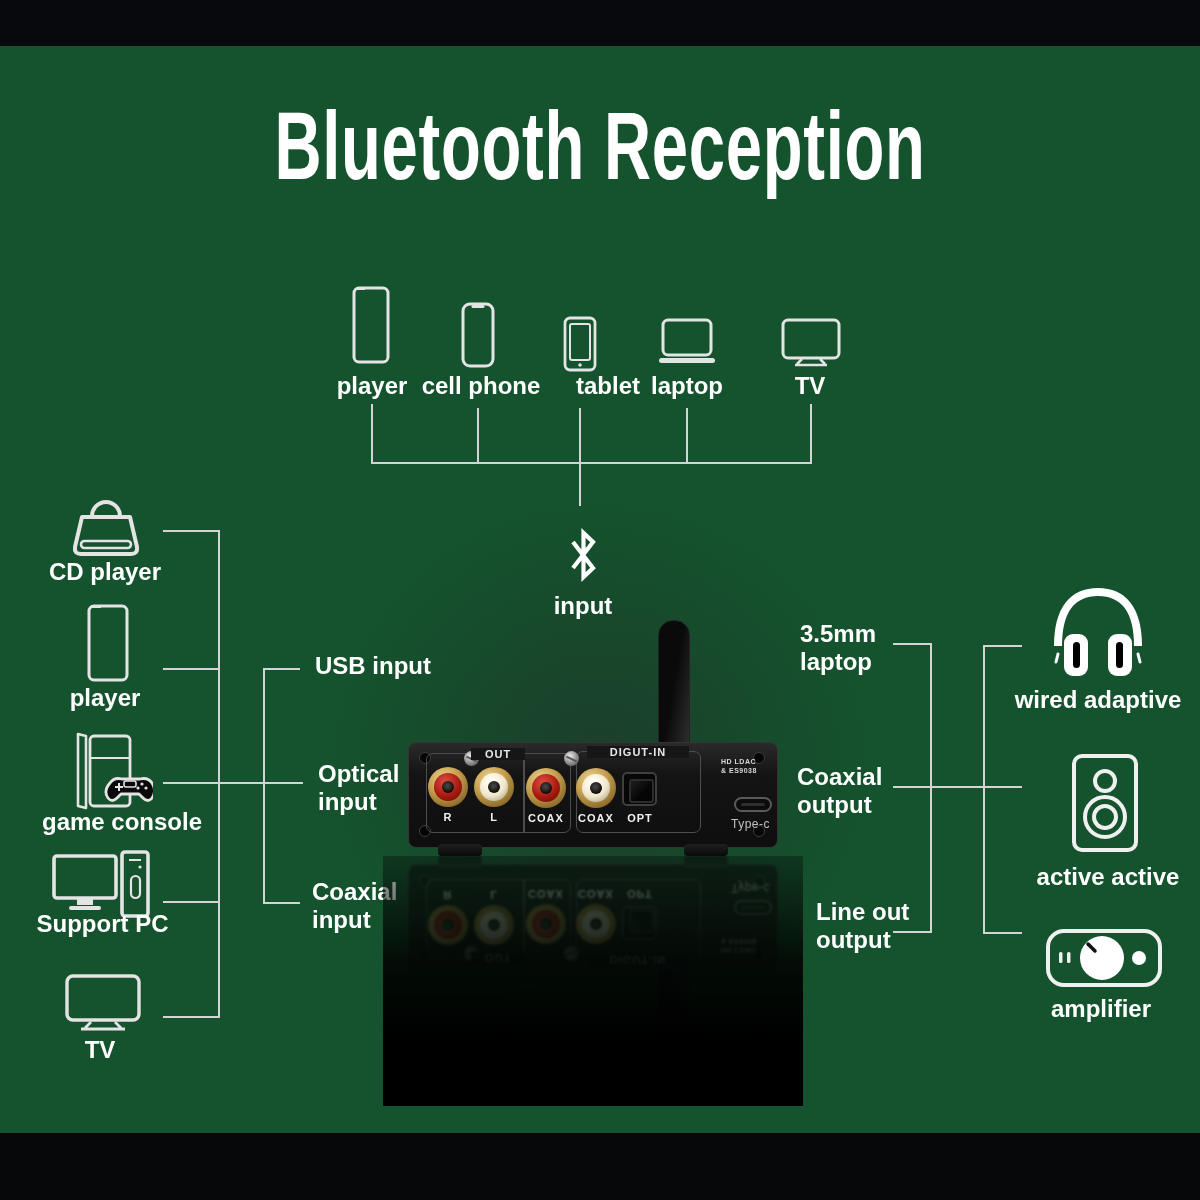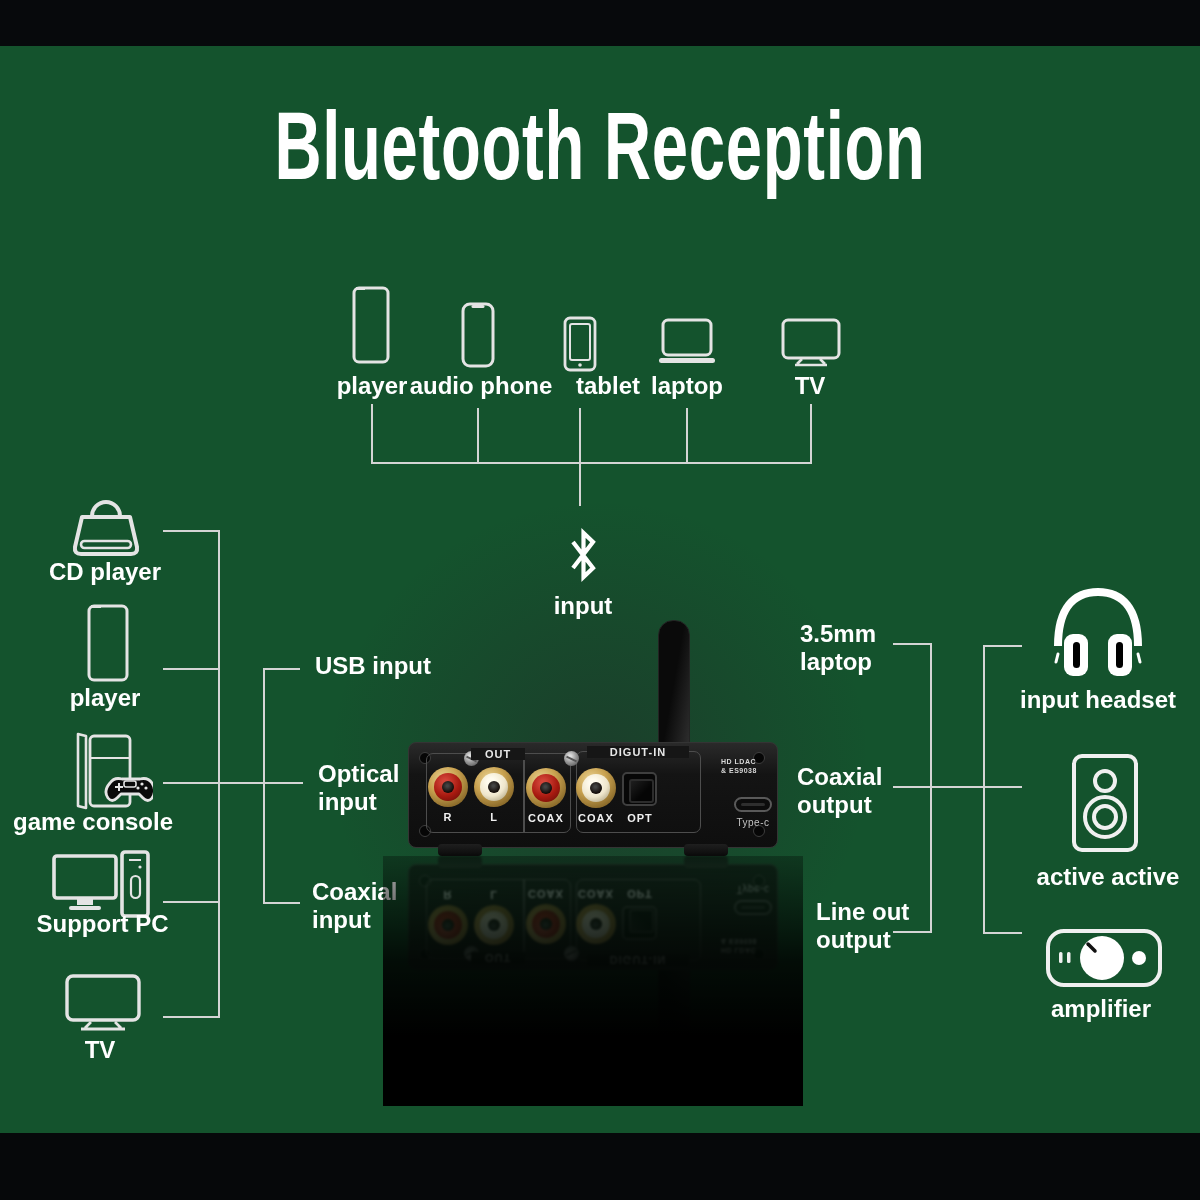--- a/index.html
+++ b/index.html
@@ -56,21 +56,21 @@
        border:2px solid #3f3f3f;box-sizing:border-box;}
   .opt:after{content:"";position:absolute;left:5px;top:5px;width:21px;height:20px;
              border:2px solid #2c2c2c;border-radius:3px;
              background:linear-gradient(135deg,#1f1f1f,#050505 60%);}
   .badge{position:absolute;font-size:7px;line-height:9px;color:#d8d8d8;font-weight:bold;
          letter-spacing:.5px;}
   .usbc{position:absolute;width:38px;height:15px;border-radius:8px;border:2px solid #595959;
         background:#0c0c0c;box-sizing:border-box;}
   .usbc:after{content:"";position:absolute;left:5px;top:4px;width:24px;height:3px;
               border-radius:2px;background:#2e2e2e;}
-  .usbc-label{position:absolute;font-size:10px;color:#c2c2c2;text-align:center;letter-spacing:.5px;}
+  .usbc-label{position:absolute;font-size:12px;color:#c2c2c2;text-align:left;letter-spacing:.5px;}
   .foot{position:absolute;width:44px;height:12px;border-radius:4px;
         background:linear-gradient(#1f1f1f,#0a0a0a);}
   .device-reflection{position:absolute;left:0;top:236px;width:370px;height:236px;
         transform:scaleY(-1);opacity:.5;filter:blur(1px);}
   .reflection-fade{position:absolute;left:-25px;top:236px;width:420px;height:250px;
         background:linear-gradient(to bottom,rgba(0,0,0,.3) 0%,rgba(0,0,0,.85) 42%,#000 72%);}
   .footnote{position:absolute;left:0;top:1064px;width:1200px;text-align:center;
             font-size:28px;font-weight:bold;letter-spacing:.5px;color:#f2f2f2;}
 </style>
 </head>
@@ -134,21 +134,21 @@
       <rect x="2" y="40" width="56" height="5" rx="2.5" fill="#e4e4e4" stroke="none"></rect>
     </svg>
   </div>
   <div class="icon" style="left:781px;top:318px">
     <svg width="60" height="50" viewBox="0 0 60 50" fill="none" stroke="#e4e4e4">
       <rect x="2" y="2" width="56" height="38" rx="5" stroke-width="3"></rect>
       <path d="M21 41 L16 46 M39 41 L44 46 M14 47 H46" stroke-width="2.6"></path>
     </svg>
   </div>
   <div class="lbl center" style="left:312px;top:372px;width:120px">player</div>
-  <div class="lbl center" style="left:407px;top:372px;width:148px">audio phone</div>
+  <div class="lbl center" style="left:407px;top:372px;width:148px">cell phone</div>
   <div class="lbl center" style="left:548px;top:372px;width:120px">tablet</div>
   <div class="lbl center" style="left:627px;top:372px;width:120px">laptop</div>
   <div class="lbl center" style="left:750px;top:372px;width:120px">TV</div>
 
   <div class="icon" style="left:567px;top:526px">
     <svg width="32" height="58" viewBox="0 0 32 58" fill="none" stroke="#ffffff">
       <path d="M6 16 L26 42 L16.5 51 L16.5 7 L26 16 L6 42" stroke-width="4.2" stroke-linejoin="miter"></path>
     </svg>
   </div>
   <div class="lbl center" style="left:523px;top:592px;width:120px">input</div>
@@ -191,21 +191,21 @@
     </svg>
   </div>
   <div class="icon" style="left:65px;top:974px">
     <svg width="76" height="58" viewBox="0 0 76 58" fill="none" stroke="#e4e4e4">
       <rect x="2" y="2" width="72" height="44" rx="6" stroke-width="3.4"></rect>
       <path d="M26 48 L20 54 M50 48 L56 54 M16 55 H60" stroke-width="2.8"></path>
     </svg>
   </div>
   <div class="lbl center" style="left:45px;top:558px;width:120px">CD player</div>
   <div class="lbl center" style="left:45px;top:684px;width:120px">player</div>
-  <div class="lbl center" style="left:3px;top:808px;width:180px">game console</div>
+  <div class="lbl center" style="left:32px;top:808px;width:180px">game console</div>
   <div class="lbl center" style="left:30px;top:910px;width:145px">Support PC</div>
   <div class="lbl center" style="left:40px;top:1036px;width:120px">TV</div>
 
   <div class="lbl" style="left:315px;top:652px">USB input</div>
   <div class="lbl pre" style="left:318px;top:760px">Optical
 input</div>
   <div class="lbl pre" style="left:312px;top:878px">Coaxial
 input</div>
 
   <div class="lbl pre" style="left:800px;top:620px">3.5mm
@@ -236,21 +236,21 @@
   <div class="icon" style="left:1046px;top:929px">
     <svg width="116" height="58" viewBox="0 0 116 58" fill="none" stroke="#f0f0f0">
       <rect x="2" y="2" width="112" height="54" rx="16" stroke-width="4"></rect>
       <rect x="13" y="23" width="3.5" height="11" rx="1.5" fill="#f0f0f0" stroke="none"></rect>
       <rect x="21" y="23" width="3.5" height="11" rx="1.5" fill="#f0f0f0" stroke="none"></rect>
       <circle cx="56" cy="29" r="22" fill="#fff" stroke="none"></circle>
       <path d="M42 15 L49 22" stroke="#111" stroke-width="3.5" stroke-linecap="round"></path>
       <circle cx="93" cy="29" r="7" fill="#fff" stroke="none"></circle>
     </svg>
   </div>
-  <div class="lbl center" style="left:1007px;top:686px;width:182px">input headset</div>
+  <div class="lbl center" style="left:1007px;top:686px;width:182px">wired adaptive</div>
   <div class="lbl center" style="left:1017px;top:863px;width:182px">active active</div>
   <div class="lbl center" style="left:1010px;top:995px;width:182px">amplifier</div>
 
   <div class="device-wrap">
     <div class="device-core" id="device-core">
       <div class="antenna"></div>
       <div class="sma"></div>
       <div class="sma-core"></div>
       <div class="dac-box">
         <div class="hole" style="left:10px;top:9px"></div>

